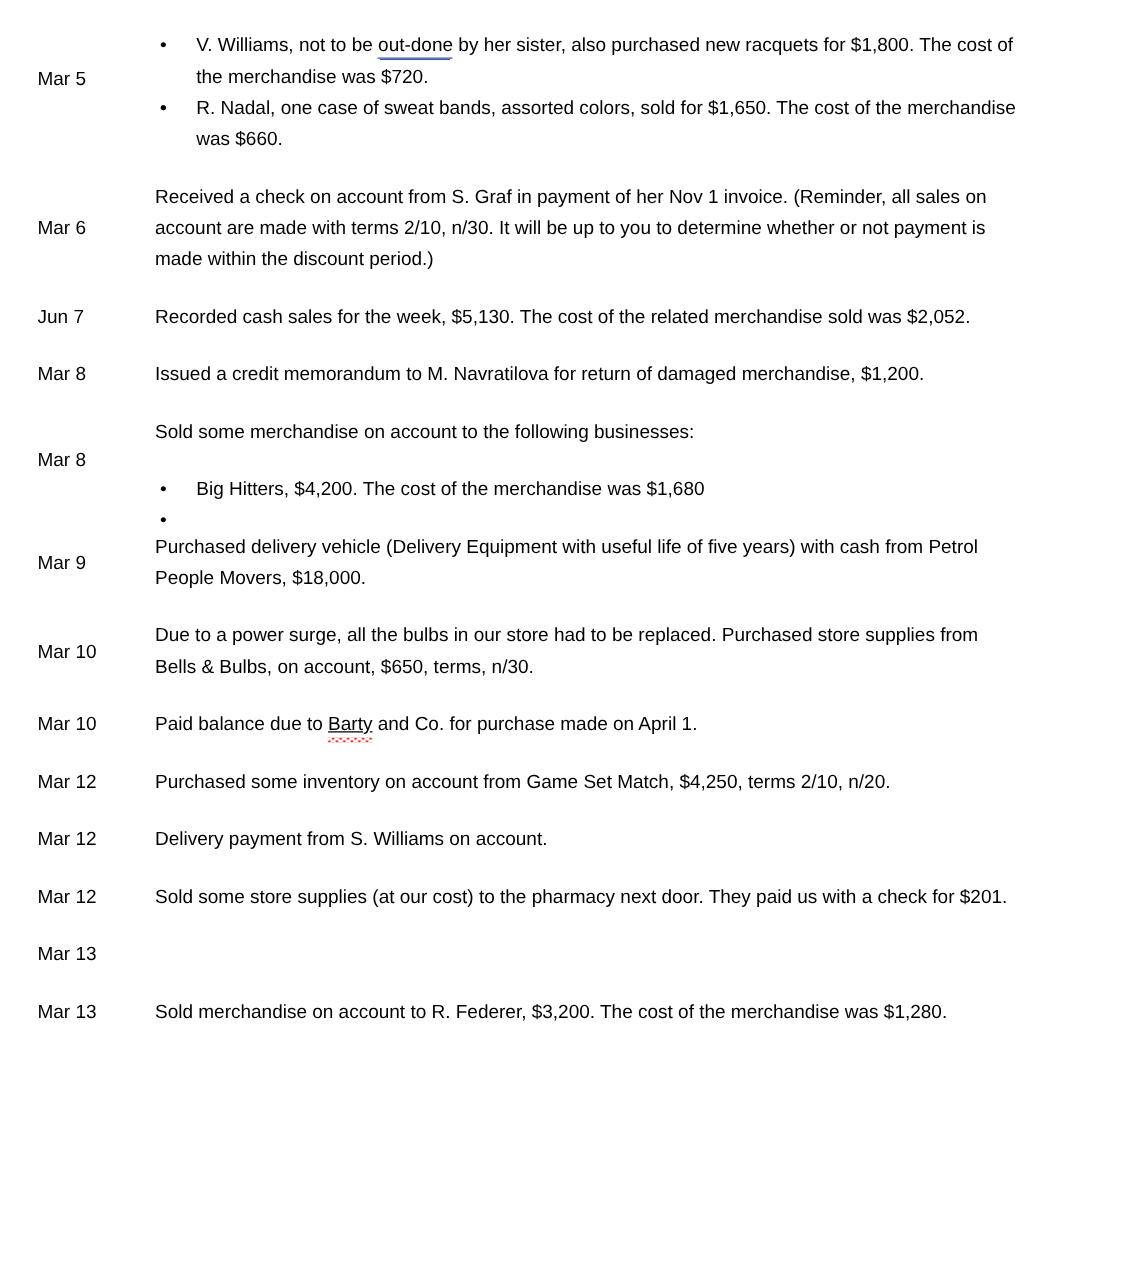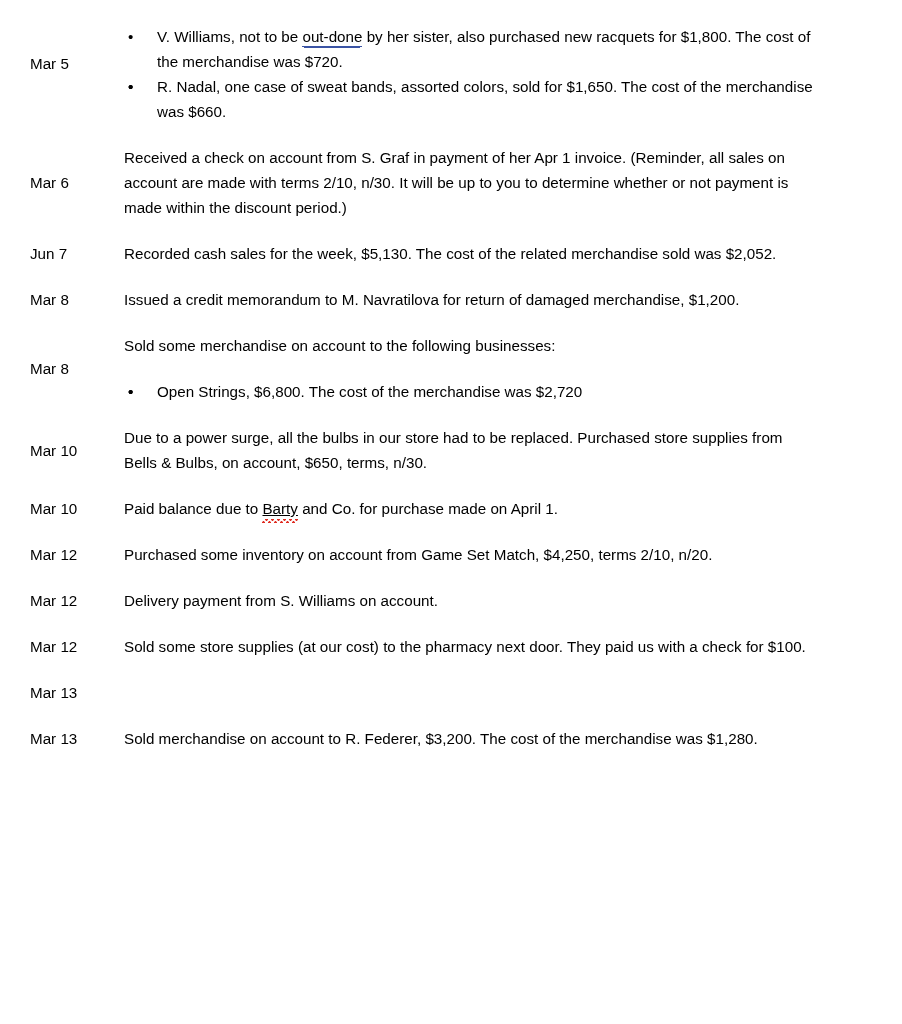--- a/index.html
+++ b/index.html
@@ -105,21 +105,21 @@
         <li>
           <span class="bullet-dot">•</span><span>R. Nadal, one case of sweat bands, assorted colors, sold for $1,650. The cost of the merchandise was $660.</span>
         </li>
       </ul>
     </div>
   </div>
 
   <div class="entry">
     <div class="date-cell">Mar 6</div>
     <div class="body-cell">
-      <p class="para">Received a check on account from S. Graf in payment of her Apr 1 invoice. (Reminder, all sales on account are made with terms 2/10, n/30. It will be up to you to determine whether or not payment is made within the discount period.)</p>
+      <p class="para">Received a check on account from S. Graf in payment of her Nov 1 invoice. (Reminder, all sales on account are made with terms 2/10, n/30. It will be up to you to determine whether or not payment is made within the discount period.)</p>
     </div>
   </div>
 
   <div class="entry">
     <div class="date-cell">Jun 7</div>
     <div class="body-cell">
       <p class="para">Recorded cash sales for the week, $5,130. The cost of the related merchandise sold was $2,052.</p>
     </div>
   </div>
 
@@ -129,29 +129,35 @@
       <p class="para">Issued a credit memorandum to M. Navratilova for return of damaged merchandise, $1,200.</p>
     </div>
   </div>
 
   <div class="entry">
     <div class="date-cell">Mar 8</div>
     <div class="body-cell">
       <p class="para">Sold some merchandise on account to the following businesses:</p>
       <ul class="bullet-list">
         <li>
+          <span class="bullet-dot">•</span><span>Big Hitters, $4,200. The cost of the merchandise was $1,680</span>
+        </li>
+        <li>
           <span class="bullet-dot">•</span>
         </li>
-        <li>
-          <span class="bullet-dot">•</span><span>Open Strings, $6,800. The cost of the merchandise was $2,720</span>
-        </li>
       </ul>
     </div>
   </div>
 
+  <div class="entry">
+    <div class="date-cell">Mar 9</div>
+    <div class="body-cell">
+      <p class="para">Purchased delivery vehicle (Delivery Equipment with useful life of five years) with cash from Petrol People Movers, $18,000.</p>
+    </div>
+  </div>
 
   <div class="entry">
     <div class="date-cell">Mar 10</div>
     <div class="body-cell">
       <p class="para">Due to a power surge, all the bulbs in our store had to be replaced. Purchased store supplies from Bells &amp; Bulbs, on account, $650, terms, n/30.</p>
     </div>
   </div>
 
   <div class="entry">
     <div class="date-cell">Mar 10</div>
@@ -170,21 +176,21 @@
   <div class="entry">
     <div class="date-cell">Mar 12</div>
     <div class="body-cell">
       <p class="para">Delivery payment from S. Williams on account.</p>
     </div>
   </div>
 
   <div class="entry">
     <div class="date-cell">Mar 12</div>
     <div class="body-cell">
-      <p class="para">Sold some store supplies (at our cost) to the pharmacy next door. They paid us with a check for $100.</p>
+      <p class="para">Sold some store supplies (at our cost) to the pharmacy next door. They paid us with a check for $201.</p>
     </div>
   </div>
 
   <div class="entry">
     <div class="date-cell">Mar 13</div>
   </div>
 
   <div class="entry">
     <div class="date-cell">Mar 13</div>
     <div class="body-cell">

